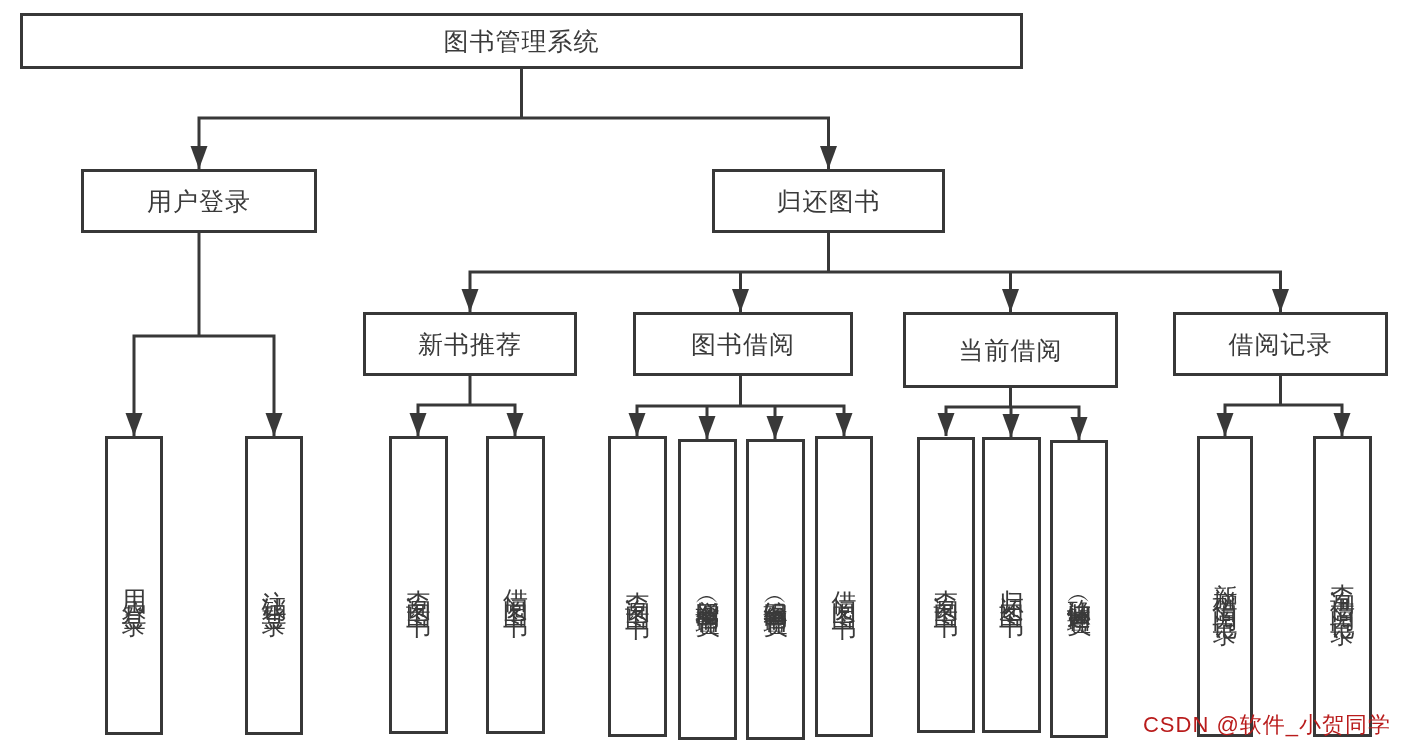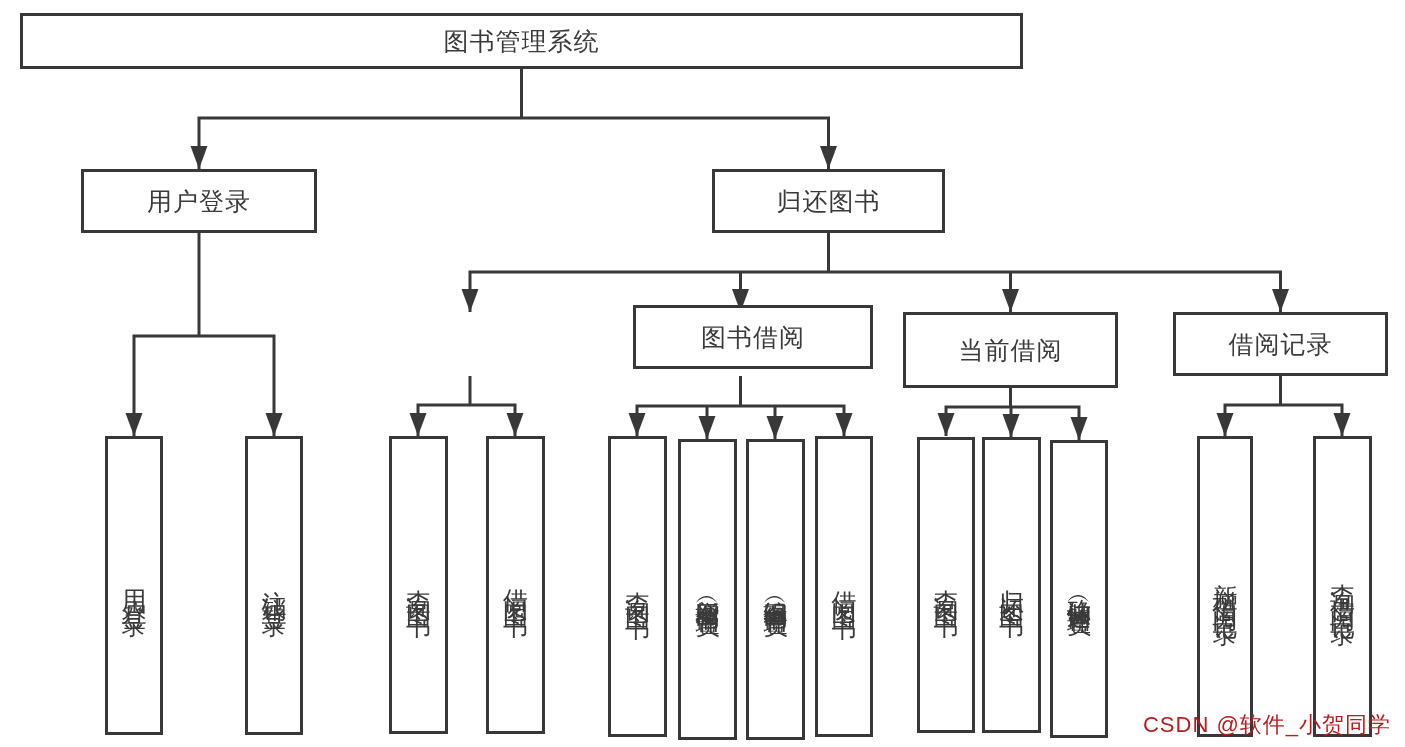--- a/index.html
+++ b/index.html
@@ -79,21 +79,24 @@
     <span>图书管理系统</span>
   </div>
 
   <div class="hbox" style="left:81px;top:169px;width:236px;height:64px;">
     <span>用户登录</span>
   </div>
   <div class="hbox" style="left:712px;top:169px;width:233px;height:64px;">
     <span>归还图书</span>
   </div>
 
-  <div class="hbox" style="left:633px;top:305px;width:240px;height:64px;">
+  <div class="hbox" style="left:363px;top:312px;width:214px;height:64px;">
+    <span>新书推荐</span>
+  </div>
+  <div class="hbox" style="left:633px;top:312px;width:220px;height:64px;">
     <span>图书借阅</span>
   </div>
   <div class="hbox" style="left:903px;top:312px;width:215px;height:76px;">
     <span>当前借阅</span>
   </div>
   <div class="hbox" style="left:1173px;top:312px;width:215px;height:64px;">
     <span>借阅记录</span>
   </div>
 
   <div class="vbox" style="left:105px;top:436px;width:58px;height:299px;">

